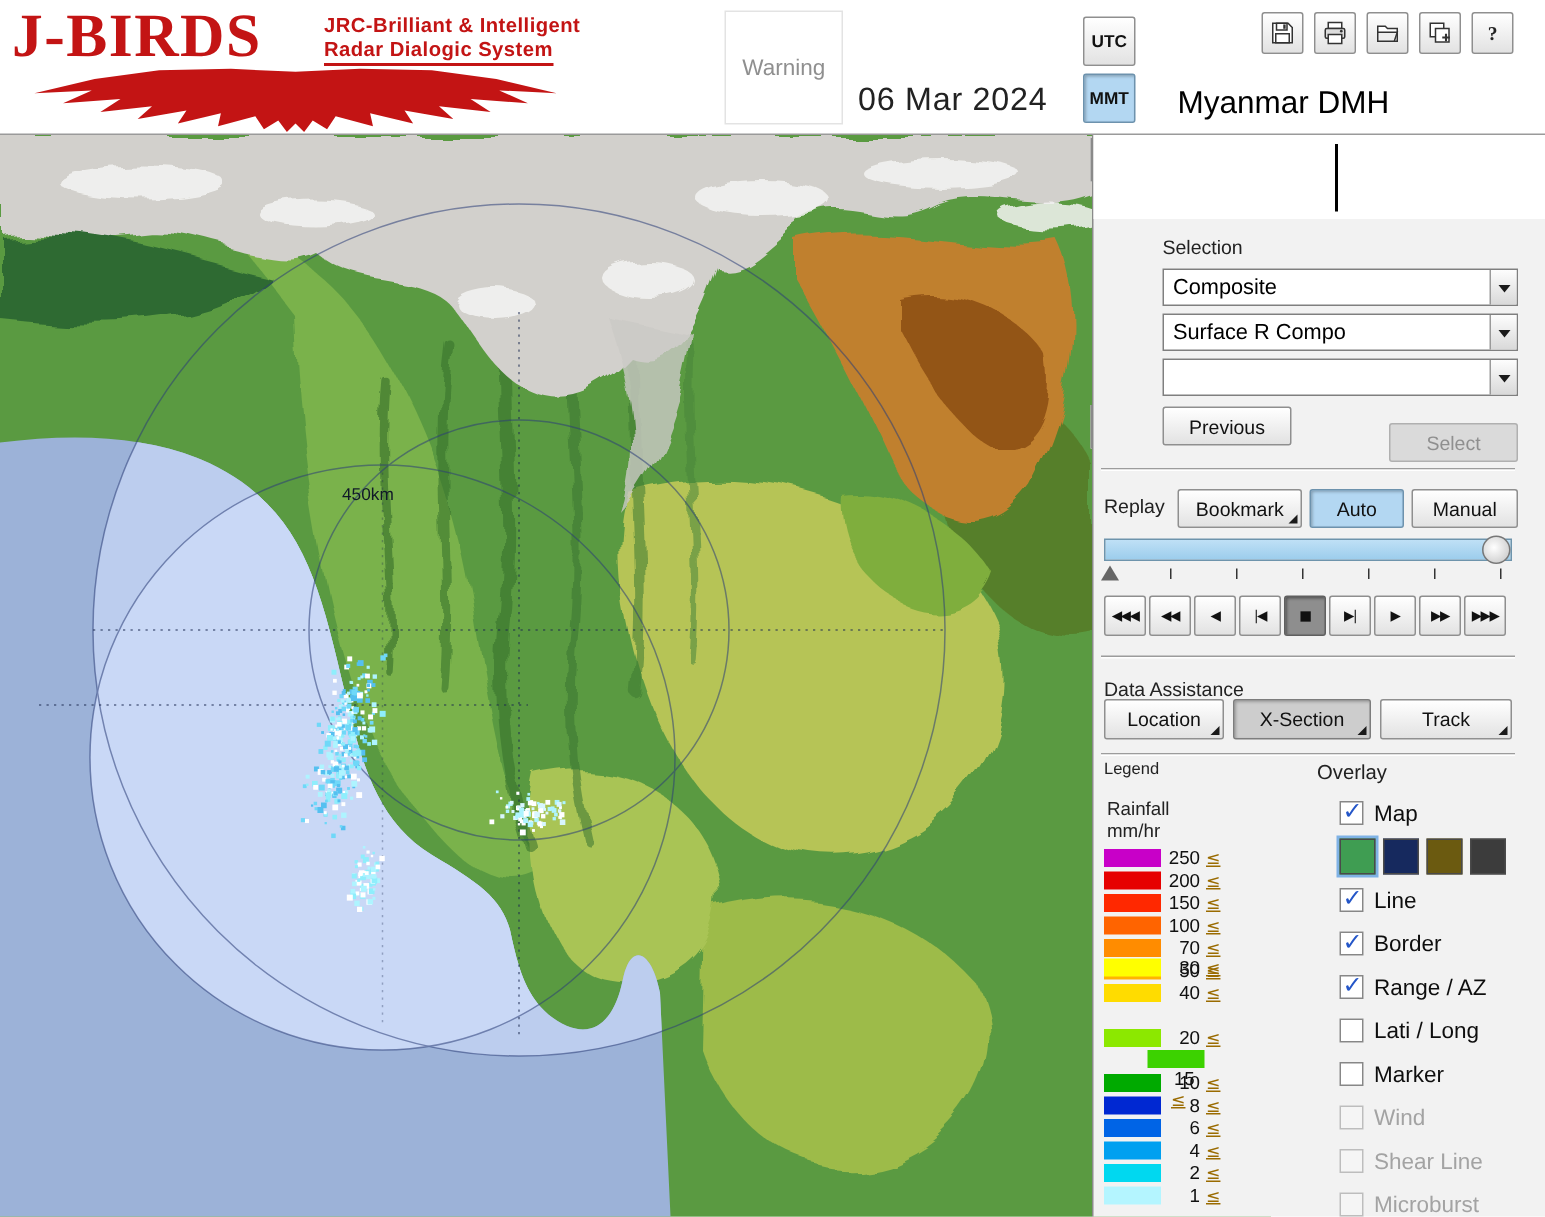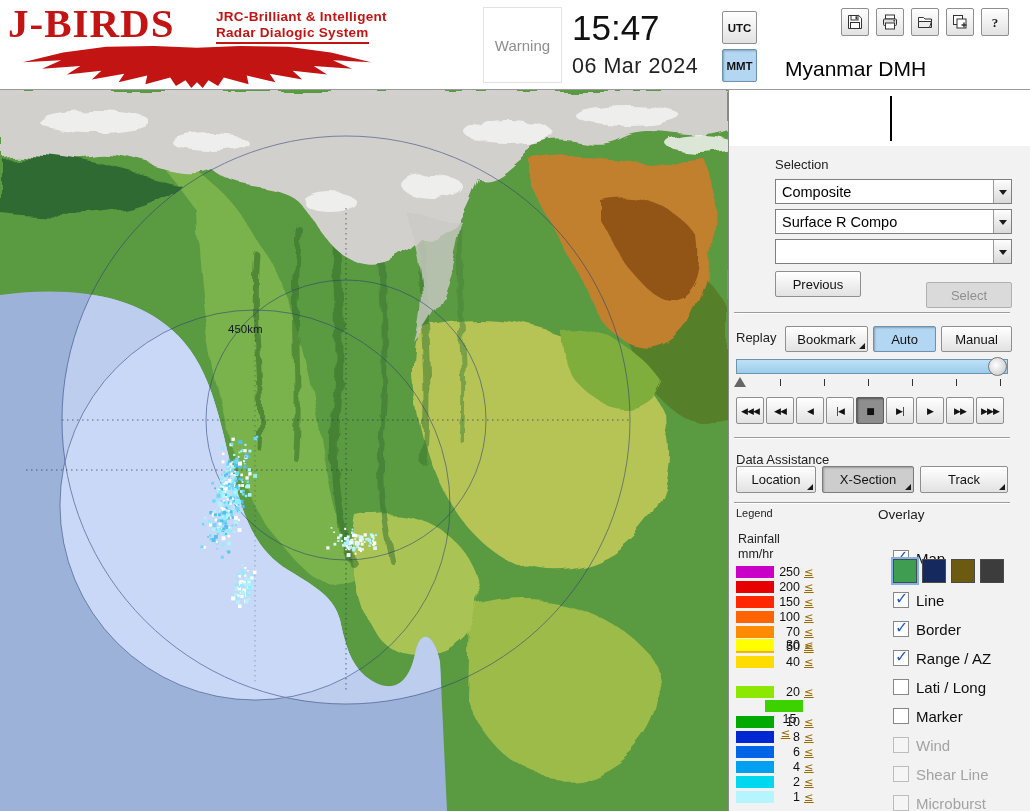--- a/index.html
+++ b/index.html
@@ -53,21 +53,20 @@
   <div class="abs logo-sub" style="left:216px;top:9px">
     <div>JRC-Brilliant &amp; Intelligent</div>
     <div class="u">Radar  Dialogic  System</div>
   </div>
   <svg class="abs" style="left:8px;top:44px" width="378" height="44" viewBox="0 0 380 46">
     <path fill="#c31414" d="M190,4 L235,2 L285,3 L330,9 L372,19 L332,17 L352,26 L312,23 L326,32 L290,28 L300,37 L266,31 L272,40 L242,33 L244,42 L218,35 L212,44 L202,38 L196,46 L190,40 L184,46 L178,38 L168,44 L162,35 L136,42 L138,33 L108,40 L114,31 L80,37 L90,28 L54,32 L68,23 L28,26 L48,17 L8,19 L50,9 L95,3 L145,2 Z"></path>
   </svg>
 
   <div class="abs btn" style="left:483px;top:7px;width:79px;height:76px;background:#fff;border:1px solid #e3e3e3;color:#8f8f8f;font-size:15px">Warning</div>
 
-  <div class="abs" style="left:572px;top:6px;font-size:35px;color:#111;line-height:44px">15:47</div>
   <div class="abs" style="left:572px;top:54px;font-size:21.5px;color:#222;letter-spacing:.5px">06 Mar 2024</div>
 
   <div class="abs btn raised" style="left:722px;top:11px;width:35px;height:33px;font-size:11.5px;font-weight:600">UTC</div>
   <div class="abs btn pressed-blue" style="left:722px;top:49px;width:35px;height:33px;font-size:11.5px;font-weight:600">MMT</div>
 
   <div id="toolbar-anchor"></div>
 
   <div class="abs" style="left:785px;top:57px;font-size:21px;color:#000">Myanmar DMH</div>
 
   <div class="abs" style="left:0;top:90px;width:728px;height:721px;overflow:hidden;background:#5a9a41">
@@ -804,21 +803,21 @@
     <div class="lrow" style="position: absolute; left: 736px; top: 775px; width: 95px; height: 14px;">
       <div class="lsw" style="background: rgb(0, 216, 240);"></div>
       <div class="lnum">2</div>
       <div class="lop">≤</div>
     </div>
     <div class="lrow" style="position: absolute; left: 736px; top: 790px; width: 95px; height: 14px;">
       <div class="lsw" style="background: rgb(180, 245, 255);"></div>
       <div class="lnum">1</div>
       <div class="lop">≤</div>
     </div>
-    <div class="orow" style="position: absolute; left: 893px; top: 529px; width: 135px; height: 26px; margin-top: 16px;">
+    <div class="orow" style="position: absolute; left: 893px; top: 529px; width: 135px; height: 26px;">
       <div class="cb checked"></div>
       <div class="olabel">Map</div>
     </div>
     <div style="position: absolute; left: 893px; top: 558px; height: 26px; display: flex; gap: 5px; align-items: center;">
       <div class="mapsw sel" style="background: rgb(63, 157, 82);"></div>
       <div class="mapsw" style="background: rgb(22, 41, 94);"></div>
       <div class="mapsw" style="background: rgb(107, 90, 16);"></div>
       <div class="mapsw" style="background: rgb(60, 60, 60);"></div>
     </div>
     <div class="orow" style="position: absolute; left: 893px; top: 587px; width: 135px; height: 26px;">

